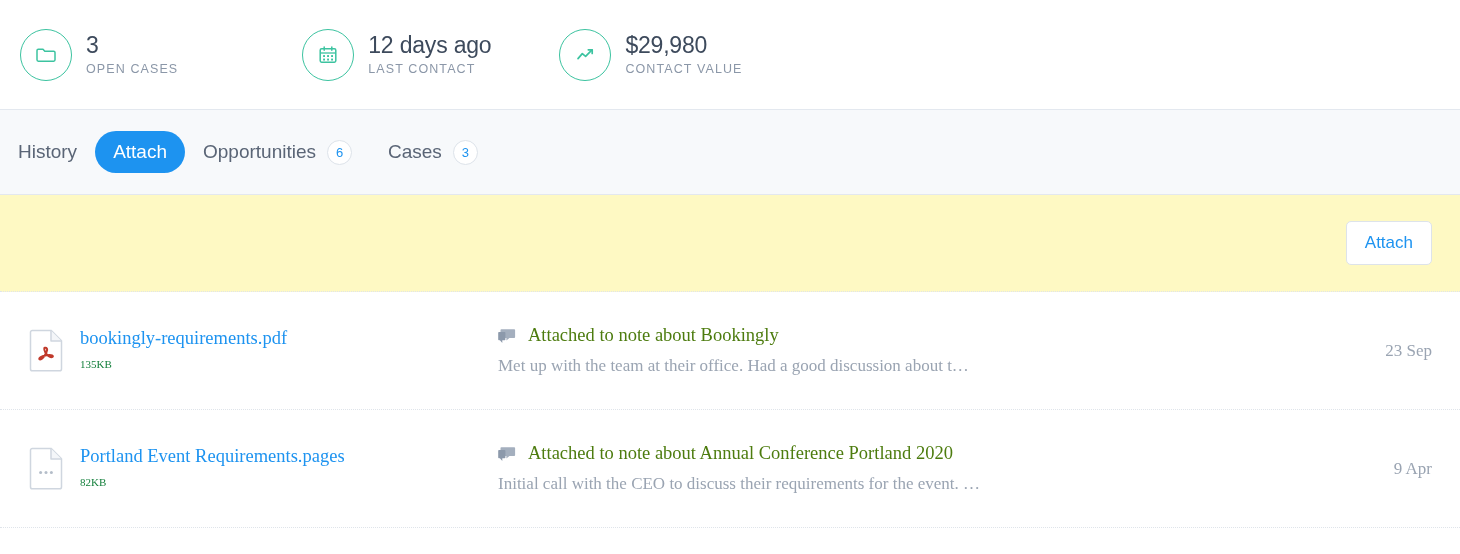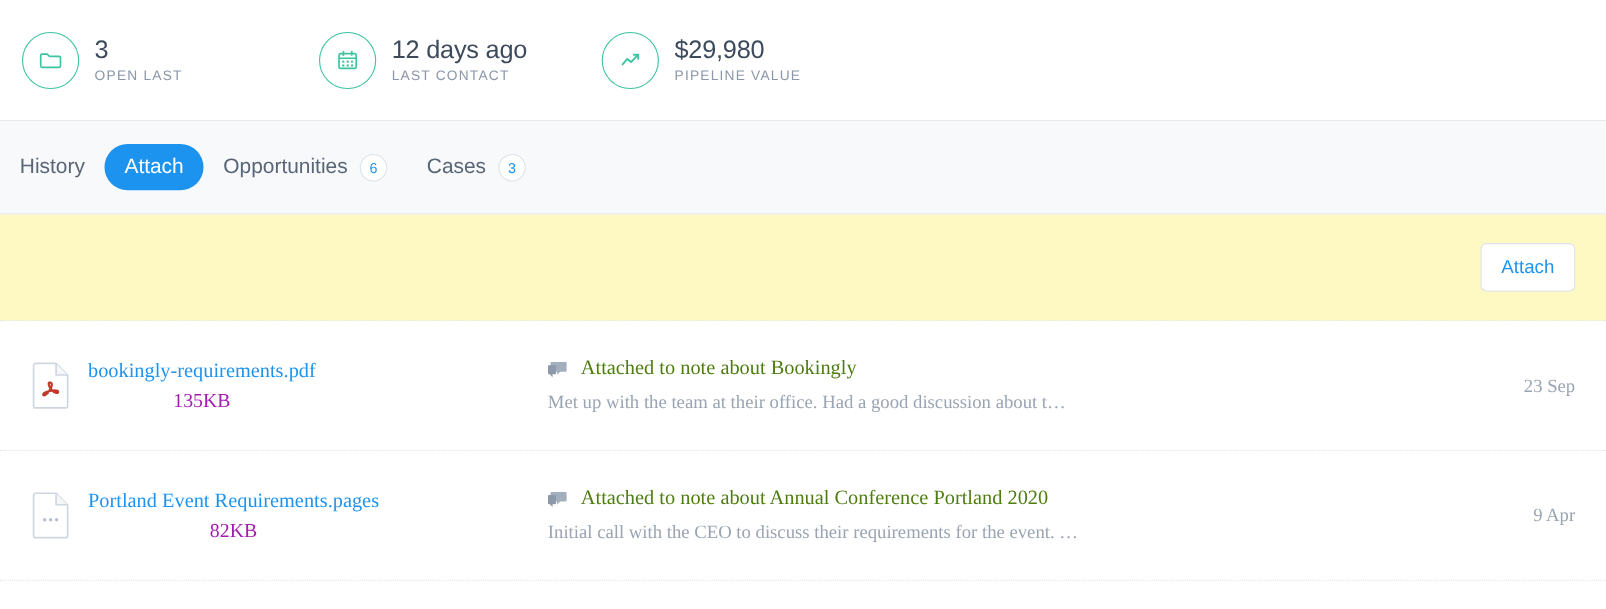--- a/index.html
+++ b/index.html
@@ -141,25 +141,24 @@
   }
   .file-meta { display: flex; flex-direction: column; }
   .file-name {
     font-size: 18.5px;
     color: #1d93f0;
     line-height: 24px;
     cursor: pointer;
     white-space: nowrap;
   }
   .file-size {
-    font-size: 18px;
-    color: #a21caf;
+    font-size: 11px;
+    color: #15803d;
     line-height: 24px;
     margin-top: 2px;
-    text-align: center;
   }
 
   .file-note {
     flex: 1 1 auto;
     display: flex;
     flex-direction: column;
     min-width: 0;
   }
   .note-title-row { display: flex; align-items: center; }
   .note-icon {
@@ -202,21 +201,21 @@
   <div class="stats-bar">
 
     <div class="stat stat-1">
       <div class="stat-icon">
         <svg width="26" height="26" viewBox="0 0 26 26" aria-hidden="true">
           <path d="M4 8.5 C4 7.7 4.6 7.2 5.3 7.2 L10 7.2 L11.8 9.2 L20.7 9.2 C21.4 9.2 22 9.8 22 10.5 L22 17.8 C22 18.6 21.4 19.2 20.7 19.2 L5.3 19.2 C4.6 19.2 4 18.6 4 17.8 Z" fill="none" stroke="#3cc3a0" stroke-width="1.5" stroke-linejoin="round"></path>
         </svg>
       </div>
       <div class="stat-text">
         <span class="stat-value">3</span>
-        <span class="stat-label">OPEN LAST</span>
+        <span class="stat-label">OPEN CASES</span>
       </div>
     </div>
 
     <div class="stat stat-2">
       <div class="stat-icon">
         <svg width="26" height="26" viewBox="0 0 26 26" aria-hidden="true">
           <rect x="5.2" y="6.8" width="15.6" height="13.4" rx="1.4" fill="none" stroke="#3cc3a0" stroke-width="1.5"></rect>
           <line x1="5.2" y1="11" x2="20.8" y2="11" stroke="#3cc3a0" stroke-width="1.3"></line>
           <line x1="9.2" y1="4.9" x2="9.2" y2="8.2" stroke="#3cc3a0" stroke-width="1.5" stroke-linecap="round"></line>
           <line x1="16.8" y1="4.9" x2="16.8" y2="8.2" stroke="#3cc3a0" stroke-width="1.5" stroke-linecap="round"></line>
@@ -238,21 +237,21 @@
 
     <div class="stat stat-3">
       <div class="stat-icon">
         <svg width="26" height="26" viewBox="0 0 26 26" aria-hidden="true">
           <polyline points="6,16.6 10.3,11.6 13.6,14.4 20,7.8" fill="none" stroke="#3cc3a0" stroke-width="1.7" stroke-linecap="round" stroke-linejoin="round"></polyline>
           <polyline points="16.3,7.8 20.2,7.8 20.2,11.5" fill="none" stroke="#3cc3a0" stroke-width="1.7" stroke-linecap="round" stroke-linejoin="round"></polyline>
         </svg>
       </div>
       <div class="stat-text">
         <span class="stat-value">$29,980</span>
-        <span class="stat-label">PIPELINE VALUE</span>
+        <span class="stat-label">CONTACT VALUE</span>
       </div>
     </div>
 
   </div>
 
   <div class="tab-bar">
     <div class="tab">
       <span>History</span>
     </div>
     <div class="tab active">

